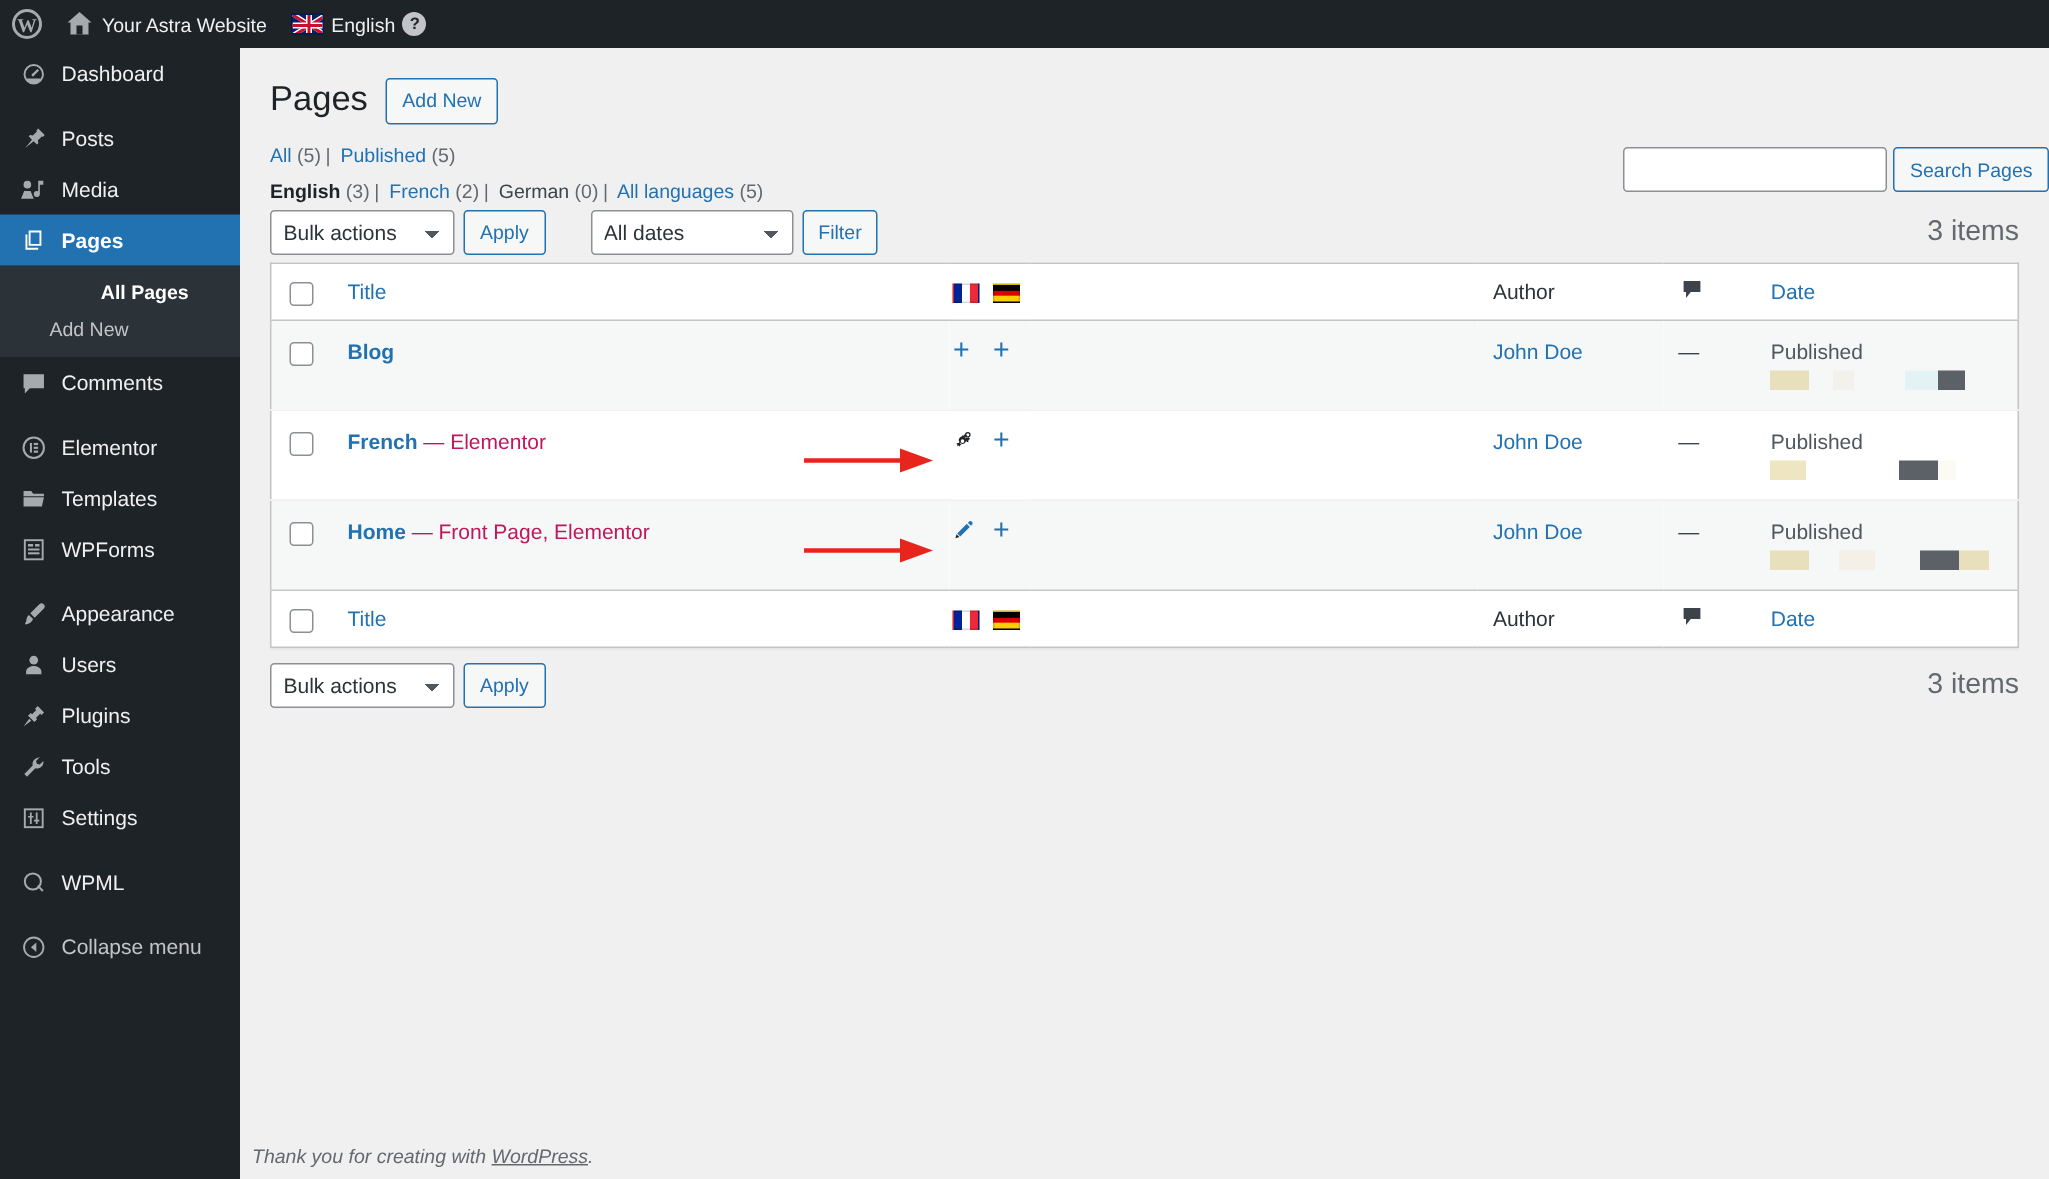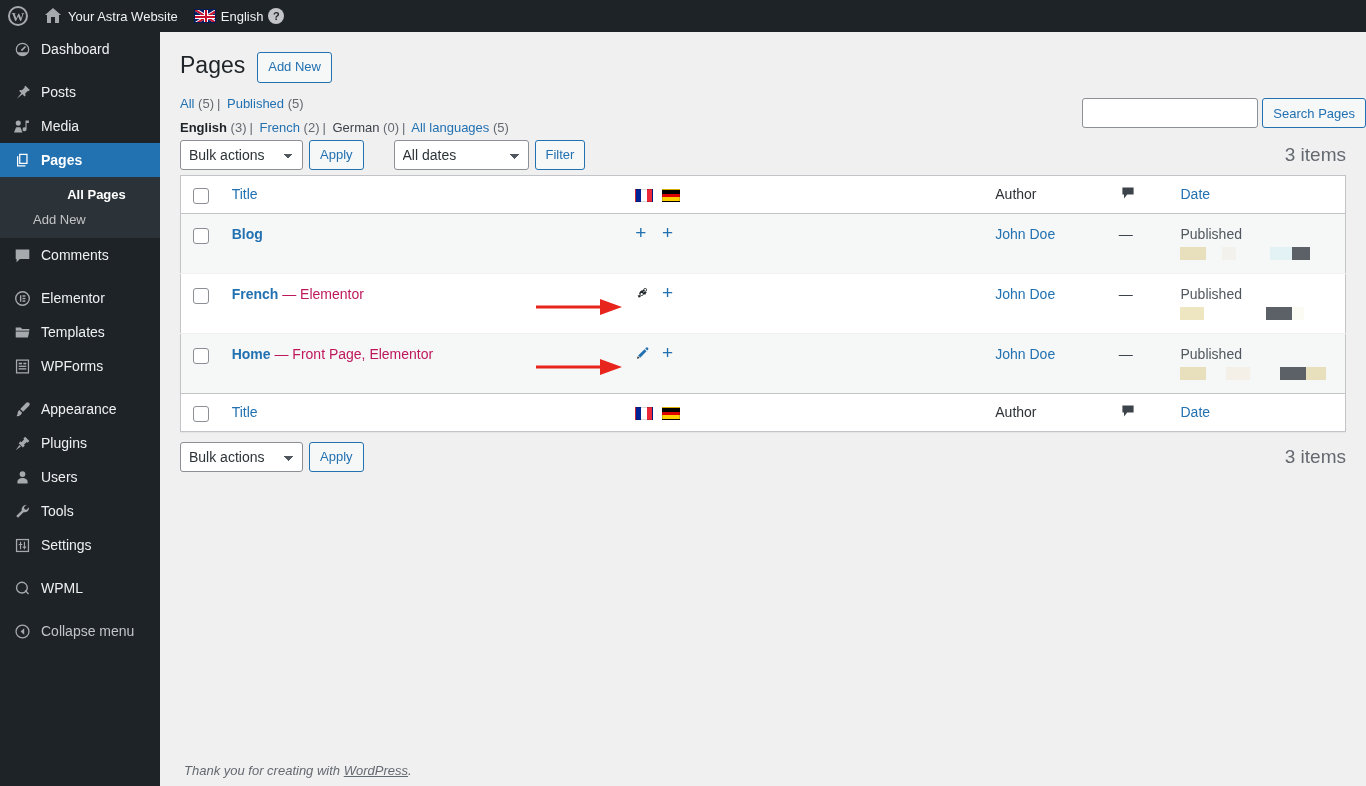--- a/index.html
+++ b/index.html
@@ -316,21 +316,21 @@
 
   
   .arrow {
     position: absolute;
     pointer-events: none;
     z-index: 15;
   }
 
   .tablenav-bottom { padding: 8px 20px 0 20px; height: 42px; display:flex; align-items:center; gap:6px; position: relative;}
   .footer-credit {
-    position: absolute; left: 24px; bottom: 8px;
+    position: absolute; left: 8px; bottom: 8px;
     font-style: italic; font-size: 13px; color: #646970;
   }
   .footer-credit a { color: #646970; text-decoration: underline; cursor: pointer; }
 </style>
 </head>
 <body>
 
 <div id="adminbar">
   <div class="ab-item">
     <span class="wp-logo-ico">W</span>
@@ -457,34 +457,34 @@
       <svg class="ico" width="17" height="17" viewBox="0 0 20 20">
           <path fill="#a7aaad" d="M14.4 2.2a2.4 2.4 0 0 1 3.4 3.4l-7.1 7.1-3.4-3.4 7.1-7.1zM6.2 10.5l3.3 3.3c-1 2.4-3 3.9-5.6 4.2-.6.1-.9-.4-.6-.9.6-1 1-1.9 1-2.8 0-1.1.6-2.8 1.9-3.8z"></path>
         </svg>
     </span>
     <span>Appearance</span>
   </div>
 
   <div class="menu-item">
     <span class="mi-ico">
       <svg class="ico" width="17" height="17" viewBox="0 0 20 20">
-          <path fill="#a7aaad" d="M13.1 2 11 4.1l1 1-3.3 3.3-1-1L5.5 9.6l5 5 2.2-2.2-1-1L15 8.1l1 1L18.1 7 13.1 2zM6.4 11.9 2 18l6.1-4.4-1.7-1.7z"></path>
-        </svg>
-    </span>
-    <span>Plugins</span>
-  </div>
-
-  <div class="menu-item">
-    <span class="mi-ico">
-      <svg class="ico" width="17" height="17" viewBox="0 0 20 20">
           <circle cx="10" cy="6" r="3.4" fill="#a7aaad"></circle>
           <path fill="#a7aaad" d="M10 10.6c-3.4 0-6 2-6 4.4V17h12v-2c0-2.4-2.6-4.4-6-4.4z"></path>
         </svg>
     </span>
     <span>Users</span>
+  </div>
+
+  <div class="menu-item">
+    <span class="mi-ico">
+      <svg class="ico" width="17" height="17" viewBox="0 0 20 20">
+          <path fill="#a7aaad" d="M13.1 2 11 4.1l1 1-3.3 3.3-1-1L5.5 9.6l5 5 2.2-2.2-1-1L15 8.1l1 1L18.1 7 13.1 2zM6.4 11.9 2 18l6.1-4.4-1.7-1.7z"></path>
+        </svg>
+    </span>
+    <span>Plugins</span>
   </div>
 
   <div class="menu-item">
     <span class="mi-ico">
       <svg class="ico" width="17" height="17" viewBox="0 0 20 20">
           <path fill="#a7aaad" d="M14.9 2.5a5 5 0 0 0-5.7 6.2L2.6 15.3l2.1 2.1 6.6-6.6a5 5 0 0 0 6.2-5.7l-2.8 2.8-2.3-.6-.6-2.3 2.8-2.8-.7-.7z"></path>
         </svg>
     </span>
     <span>Tools</span>
   </div>

